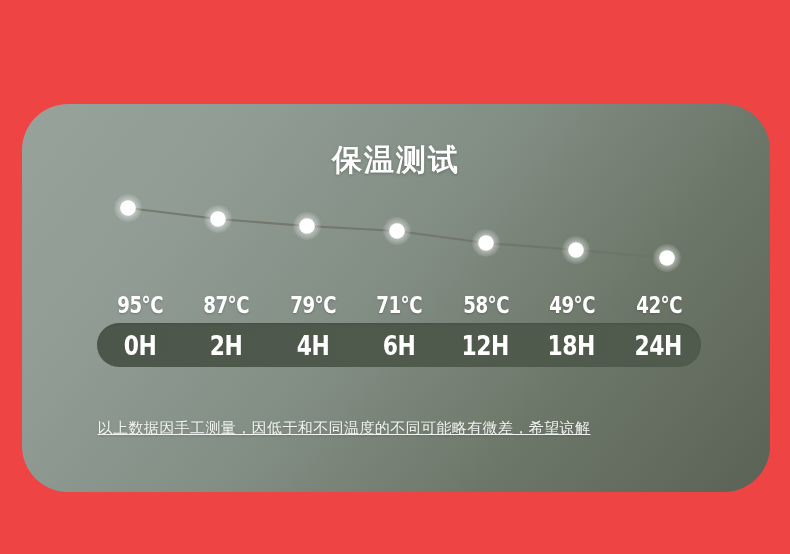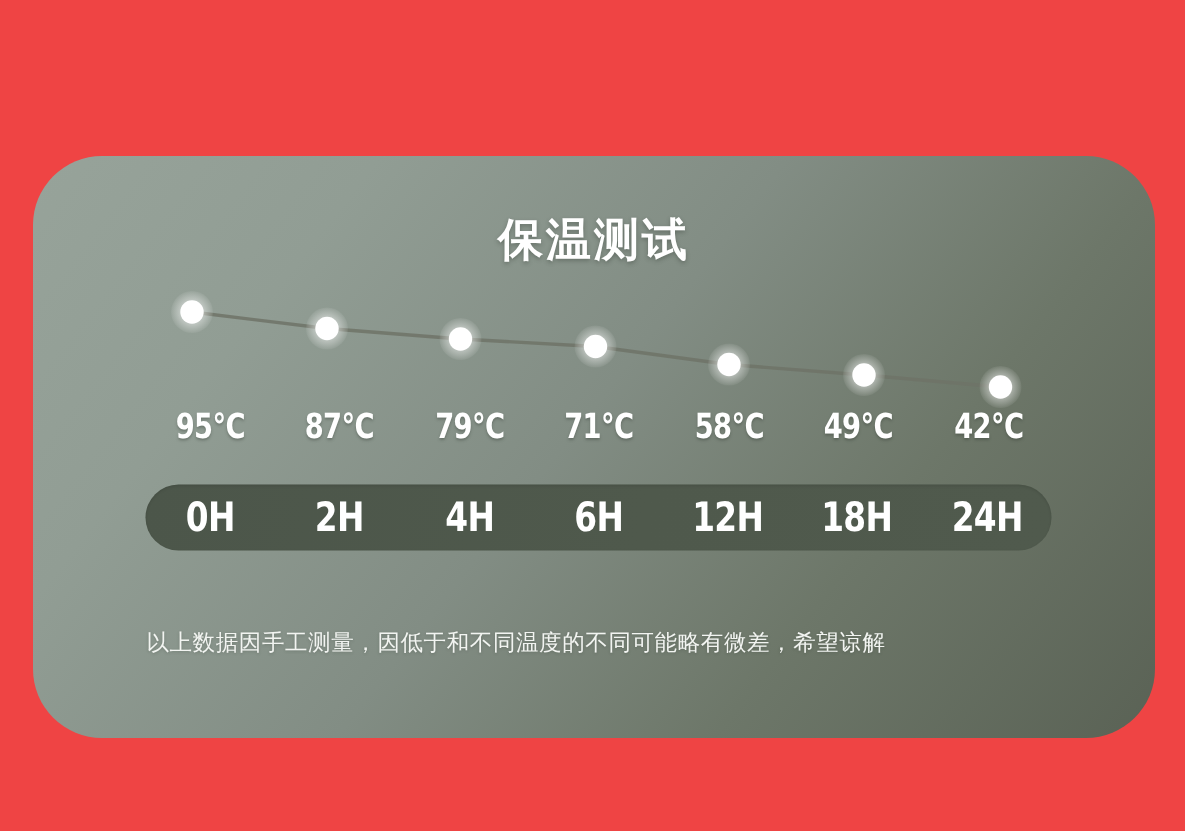--- a/index.html
+++ b/index.html
@@ -69,21 +69,21 @@
     top: 0;
     width: 748px;
     height: 86px;
     display: block;
   }
 
   
   #temp-row {
     position: absolute;
     left: 75px;
-    top: 168px;
+    top: 188px;
     width: 605px;
     display: flex;
     align-items: flex-end;
   }
   .temp-cell {
     flex: 1 1 0;
     text-align: center;
     color: #ffffff;
     font-size: 23px;
     font-weight: bold;
@@ -123,20 +123,21 @@
     position: absolute;
     left: 0;
     top: 315px;
     width: 644px;
     text-align: center;
     color: #f2f4f1;
     font-size: 15px;
     letter-spacing: 0.4px;
     font-family: "DejaVu Sans", "Liberation Sans", sans-serif;
     text-shadow: 0 1px 2px rgba(45,55,45,0.25);
+    text-decoration: underline;
   }
 </style>
 </head>
 <body>
 
 <div id="stage">
 
   <div id="card">
 
     <div id="card-title">保温测试</div>

